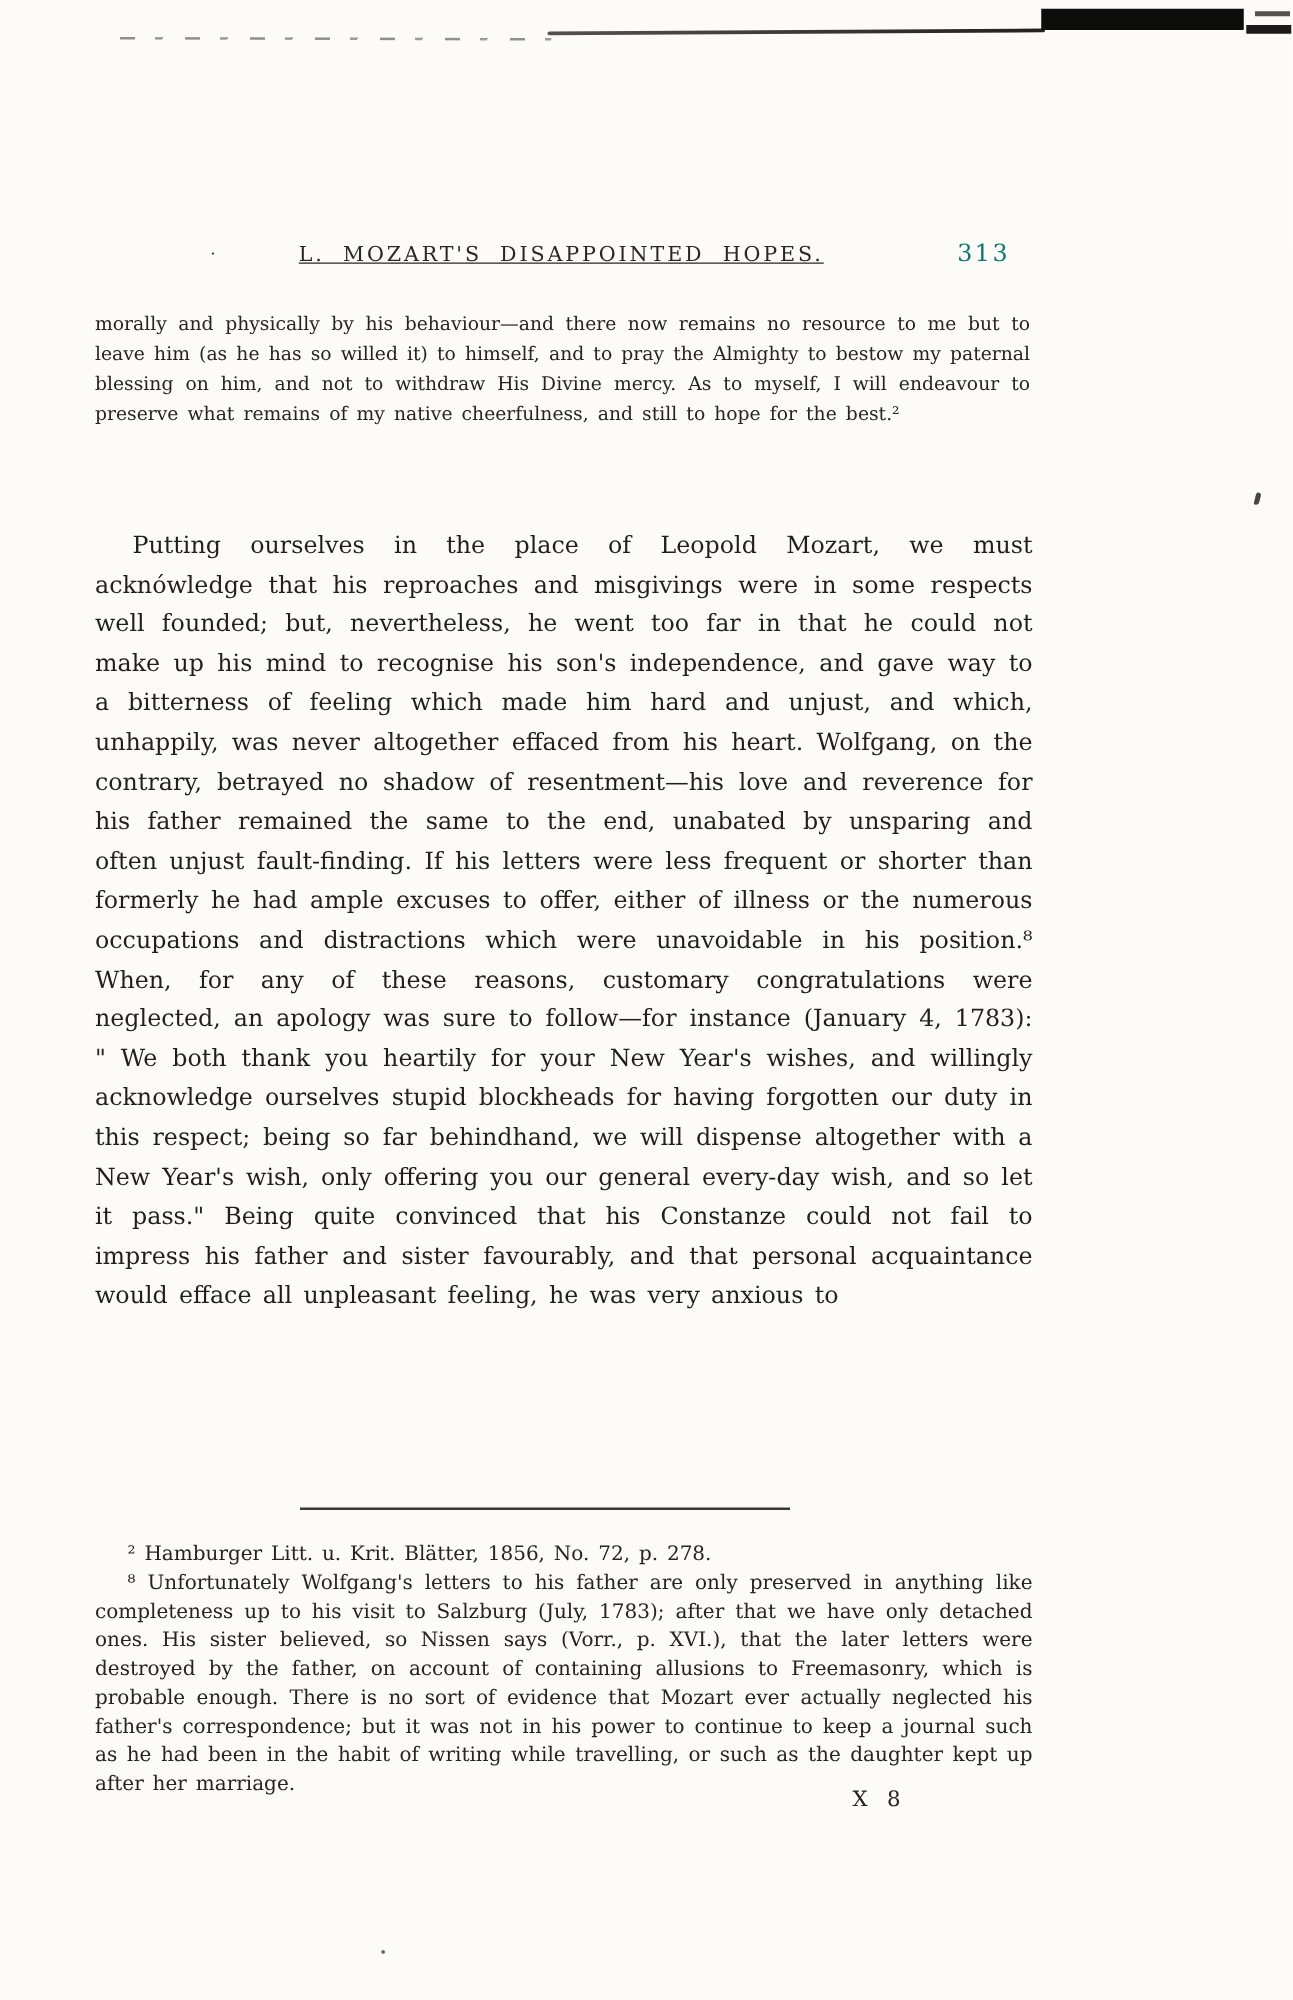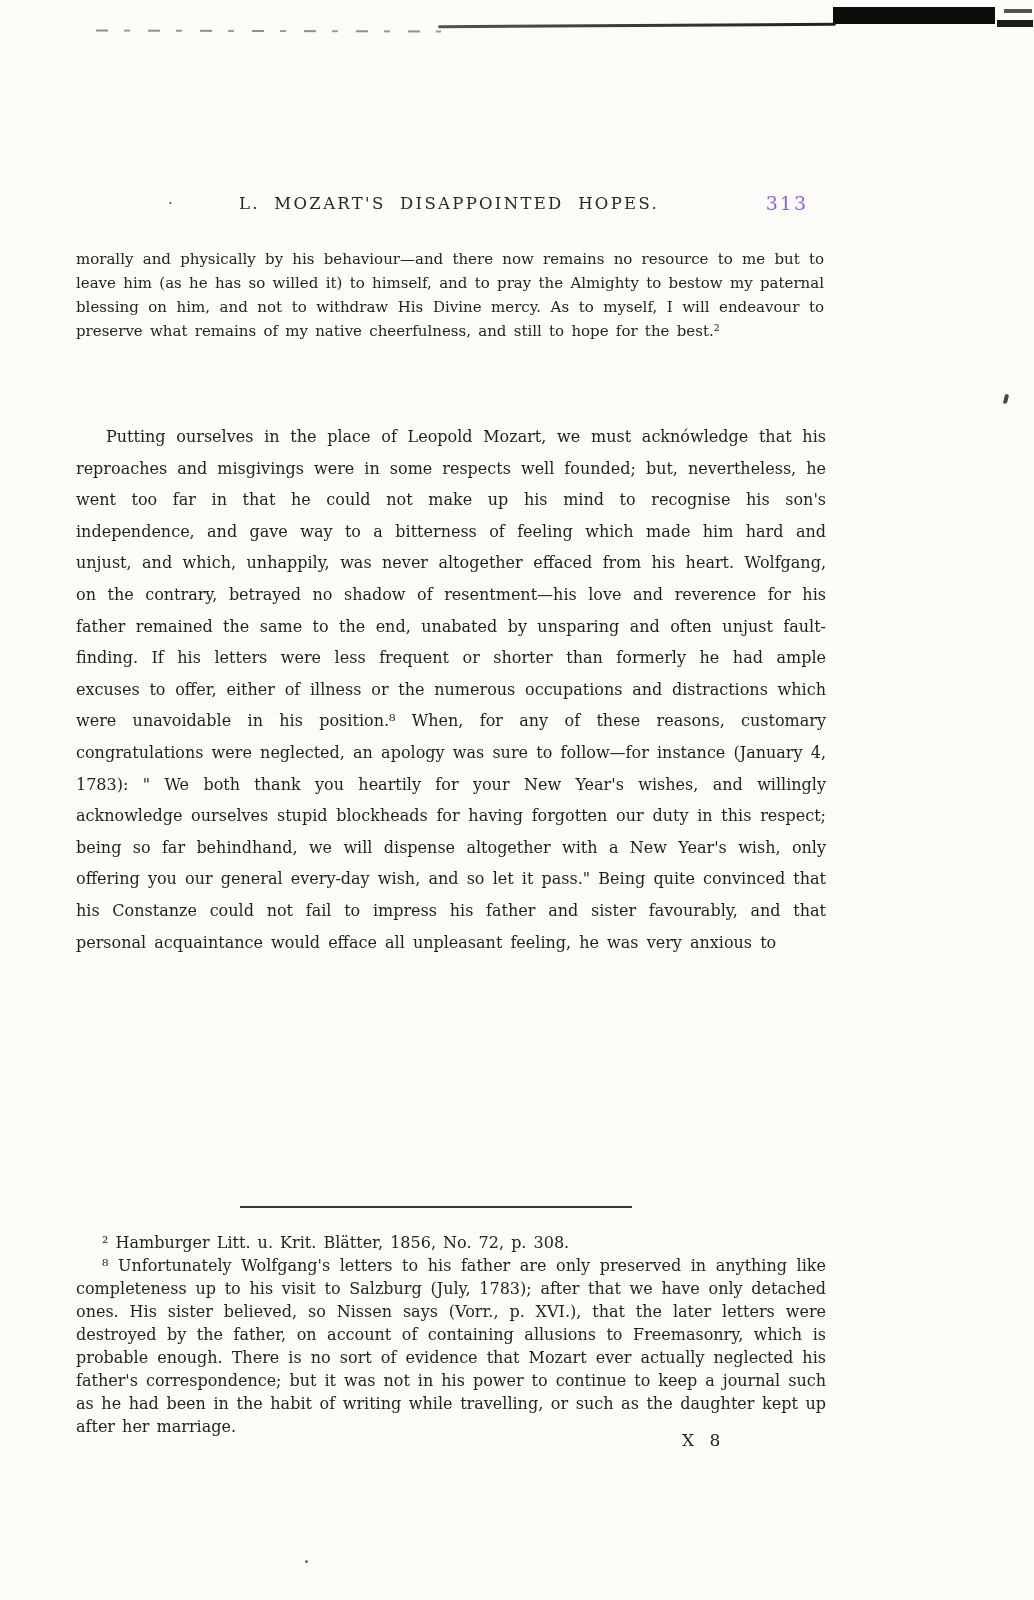--- a/index.html
+++ b/index.html
@@ -38,35 +38,35 @@
     position: absolute; left: 1004px; top: 394px; width: 4px; height: 10px;
     background: #4a453e; border-radius: 2px 2px 3px 1px; transform: rotate(14deg);
   }
   .art-dot-bottom { position: absolute; left: 305px; top: 1560px; width: 3px; height: 3px; background: #6a655e; border-radius: 50%; }
 
   
   .page-header { position: absolute; top: 194px; left: 76px; width: 746px; height: 28px; }
   .header-dot { position: absolute; left: 92px; top: 0; font-size: 15px; color: #4a453e; }
   .running-title {
     position: absolute; left: 0; right: 0; top: 0; text-align: center;
-    font-size: 16.5px; letter-spacing: 2.3px; word-spacing: 7px; color: #2b2721;
+    font-size: 16.5px; letter-spacing: 2.3px; word-spacing: 7px; color: #2b2721; text-decoration: underline;
   }
-  .page-number { position: absolute; right: 14px; top: -2px; font-size: 19px; letter-spacing: 2px; color: #8b5cf6; margin-left: 36px; }
+  .page-number { position: absolute; right: 14px; top: -2px; font-size: 19px; letter-spacing: 2px; color: #0f766e; margin-left: 36px; }
 
   
   .quote {
     position: absolute; top: 247px; left: 76px; width: 748px;
     font-size: 15px; line-height: 24px; text-align: justify;
     word-spacing: 2.5px; color: #27231e;
   }
 
   
   .body-text {
     position: absolute; top: 421px; left: 76px; width: 750px;
-    font-size: 16px; line-height: 31.6px; text-align: justify;
+    font-size: 19px; line-height: 31.6px; text-align: justify;
     word-spacing: 3px; color: #221f1b;
   }
   .body-text p { text-indent: 30px; }
 
   
   .footnote-rule {
     position: absolute; top: 1206px; left: 240px; width: 392px; height: 2px;
     background: #3c3731;
   }
   .footnotes {
@@ -105,19 +105,19 @@
     <p>morally and physically by his behaviour—and there now remains no resource to me but to leave him (as he has so willed it) to himself, and to pray the Almighty to bestow my paternal blessing on him, and not to withdraw His Divine mercy.  As to myself, I will endeavour to preserve what remains of my native cheerfulness, and still to hope for the best.²</p>
   </section>
 
   <section class="body-text">
     <p>Putting ourselves in the place of Leopold Mozart, we must acknówledge that his reproaches and misgivings were in some respects well founded; but, nevertheless, he went too far in that he could not make up his mind to recognise his son's independence, and gave way to a bitterness of feeling which made him hard and unjust, and which, unhappily, was never altogether effaced from his heart. Wolfgang, on the contrary, betrayed no shadow of resentment—his love and reverence for his father remained the same to the end, unabated by unsparing and often unjust fault-finding.  If his letters were less frequent or shorter than formerly he had ample excuses to offer, either of illness or the numerous occupations and distractions which were unavoidable in his position.⁸  When, for any of these reasons, customary congratulations were neglected, an apology was sure to follow—for instance (January 4, 1783): " We both thank you heartily for your New Year's wishes, and willingly acknowledge ourselves stupid blockheads for having forgotten our duty in this respect; being so far behindhand, we will dispense altogether with a New Year's wish, only offering you our general every-day wish, and so let it pass."  Being quite convinced that his Constanze could not fail to impress his father and sister favourably, and that personal acquaintance would efface all unpleasant feeling, he was very anxious to</p>
   </section>
 
   <div class="footnote-rule"></div>
 
   <section class="footnotes">
-    <p>² Hamburger Litt. u. Krit. Blätter, 1856, No. 72, p. 308.</p>
+    <p>² Hamburger Litt. u. Krit. Blätter, 1856, No. 72, p. 278.</p>
     <p>⁸ Unfortunately Wolfgang's letters to his father are only preserved in anything like completeness up to his visit to Salzburg (July, 1783); after that we have only detached ones.  His sister believed, so Nissen says (Vorr., p. XVI.), that the later letters were destroyed by the father, on account of containing allusions to Freemasonry, which is probable enough.  There is no sort of evidence that Mozart ever actually neglected his father's correspondence; but it was not in his power to continue to keep a journal such as he had been in the habit of writing while travelling, or such as the daughter kept up after her marriage.</p>
   </section>
 
   <div class="signature">X 8</div>
 
 </div>
 
 </body></html>

